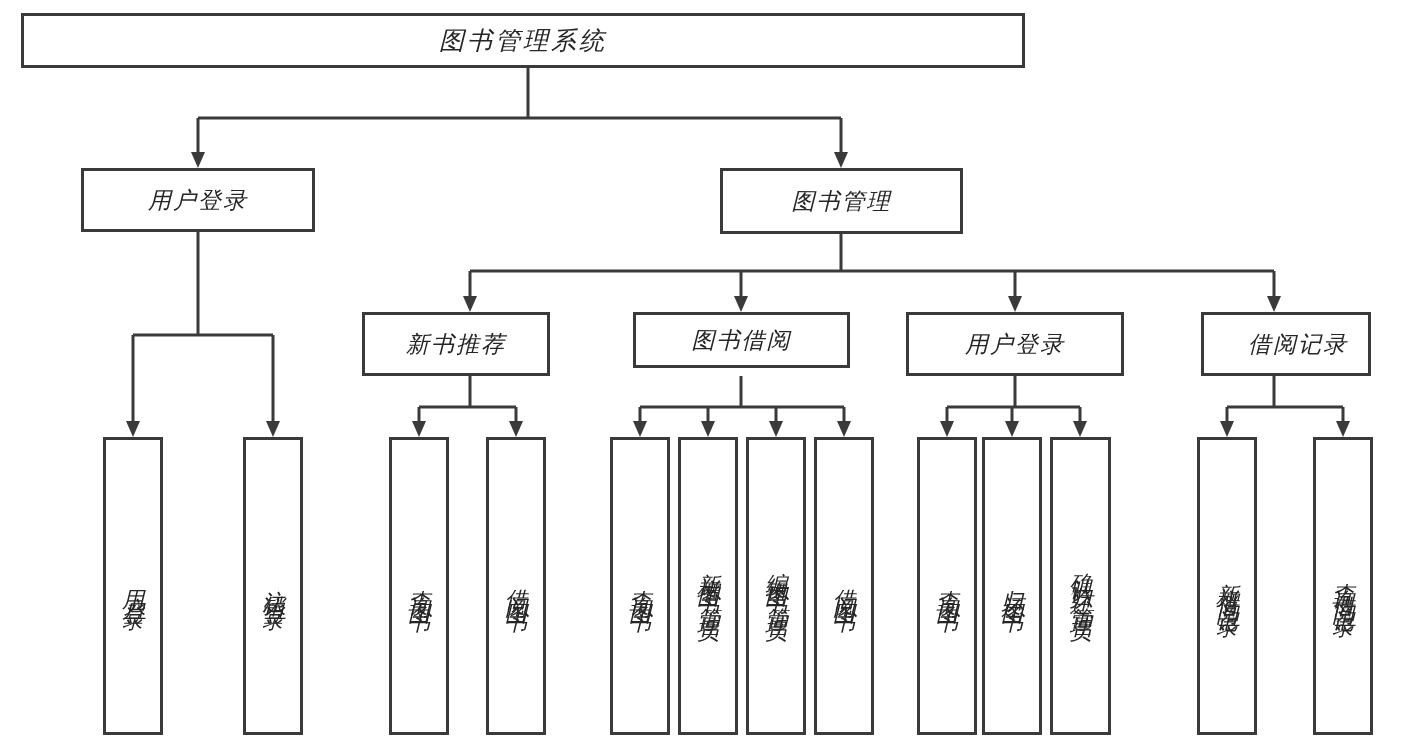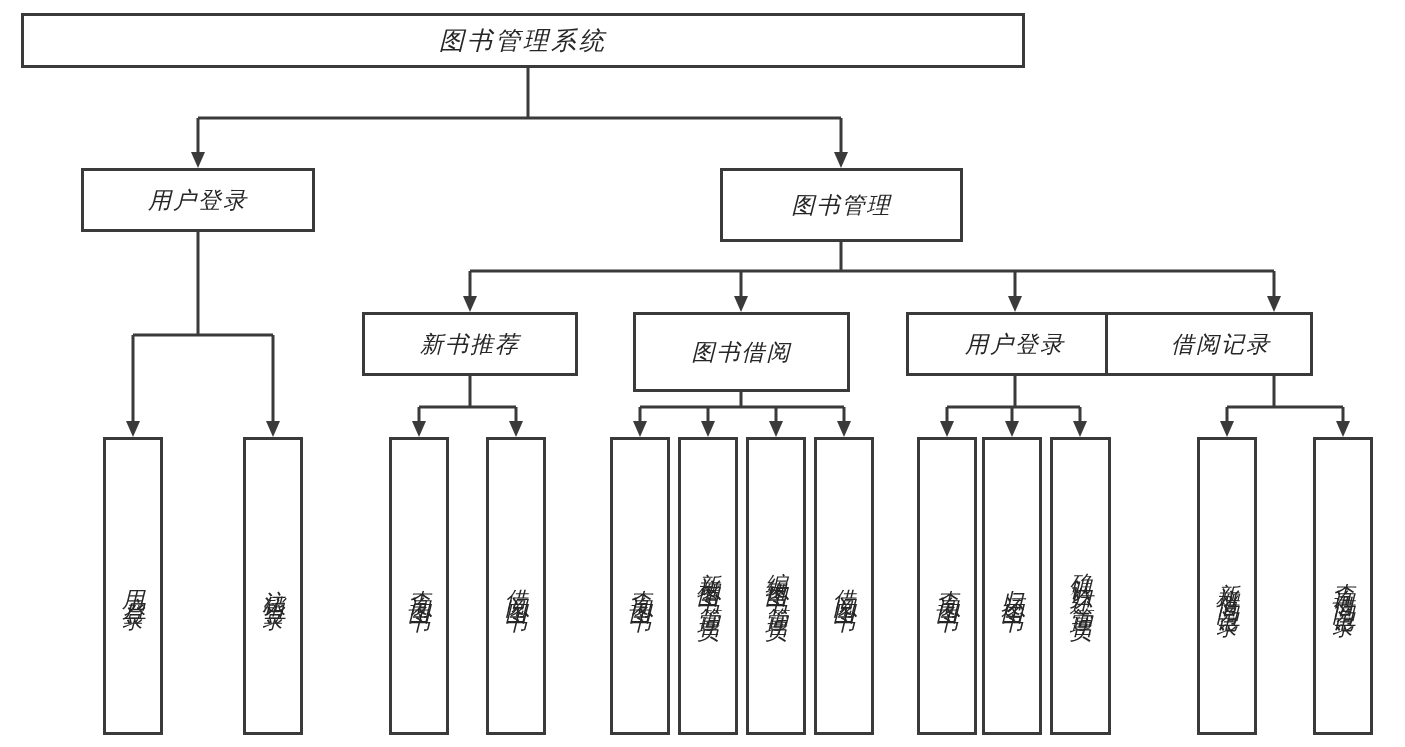--- a/index.html
+++ b/index.html
@@ -93,34 +93,34 @@
     </g>
   </svg>
 
   <div class="node h root" style="left:21px; top:13px; width:1004px; height:55px;">
     <span>图书管理系统</span>
   </div>
 
   <div class="node h" style="left:81px; top:168px; width:234px; height:64px;">
     <span>用户登录</span>
   </div>
-  <div class="node h" style="left:720px; top:168px; width:243px; height:74px;">
+  <div class="node h" style="left:720px; top:168px; width:243px; height:66px;">
     <span>图书管理</span>
   </div>
 
-  <div class="node h" style="left:362px; top:312px; width:216px; height:64px;">
+  <div class="node h" style="left:362px; top:312px; width:188px; height:64px;">
     <span>新书推荐</span>
   </div>
-  <div class="node h" style="left:633px; top:312px; width:217px; height:80px;">
+  <div class="node h" style="left:633px; top:312px; width:217px; height:56px;">
     <span>图书借阅</span>
   </div>
   <div class="node h" style="left:906px; top:312px; width:218px; height:64px;">
     <span>用户登录</span>
   </div>
-  <div class="node h" style="left:1105px; top:312px; width:208px; height:64px;padding-left:24px;">
+  <div class="node h" style="left:1201px; top:312px; width:170px; height:64px;padding-left:24px;">
     <span>借阅记录</span>
   </div>
 
   <div class="node v" style="left:103px; top:437px; width:60px; height:298px;">
     <span>用户登录</span>
   </div>
   <div class="node v" style="left:243px; top:437px; width:60px; height:298px;">
     <span>注销登录</span>
   </div>
 

